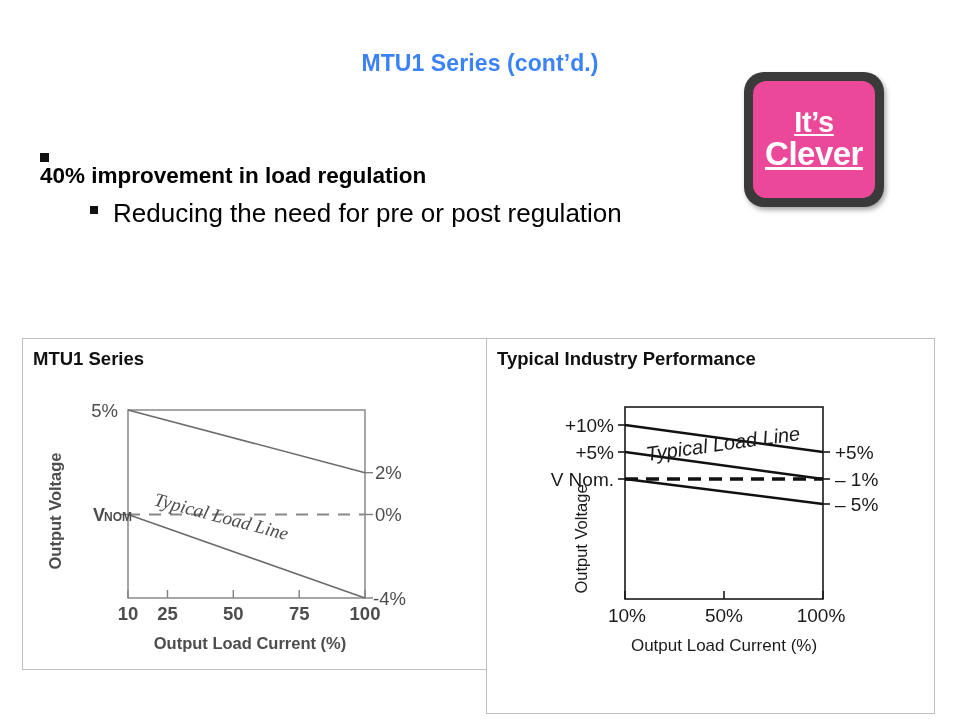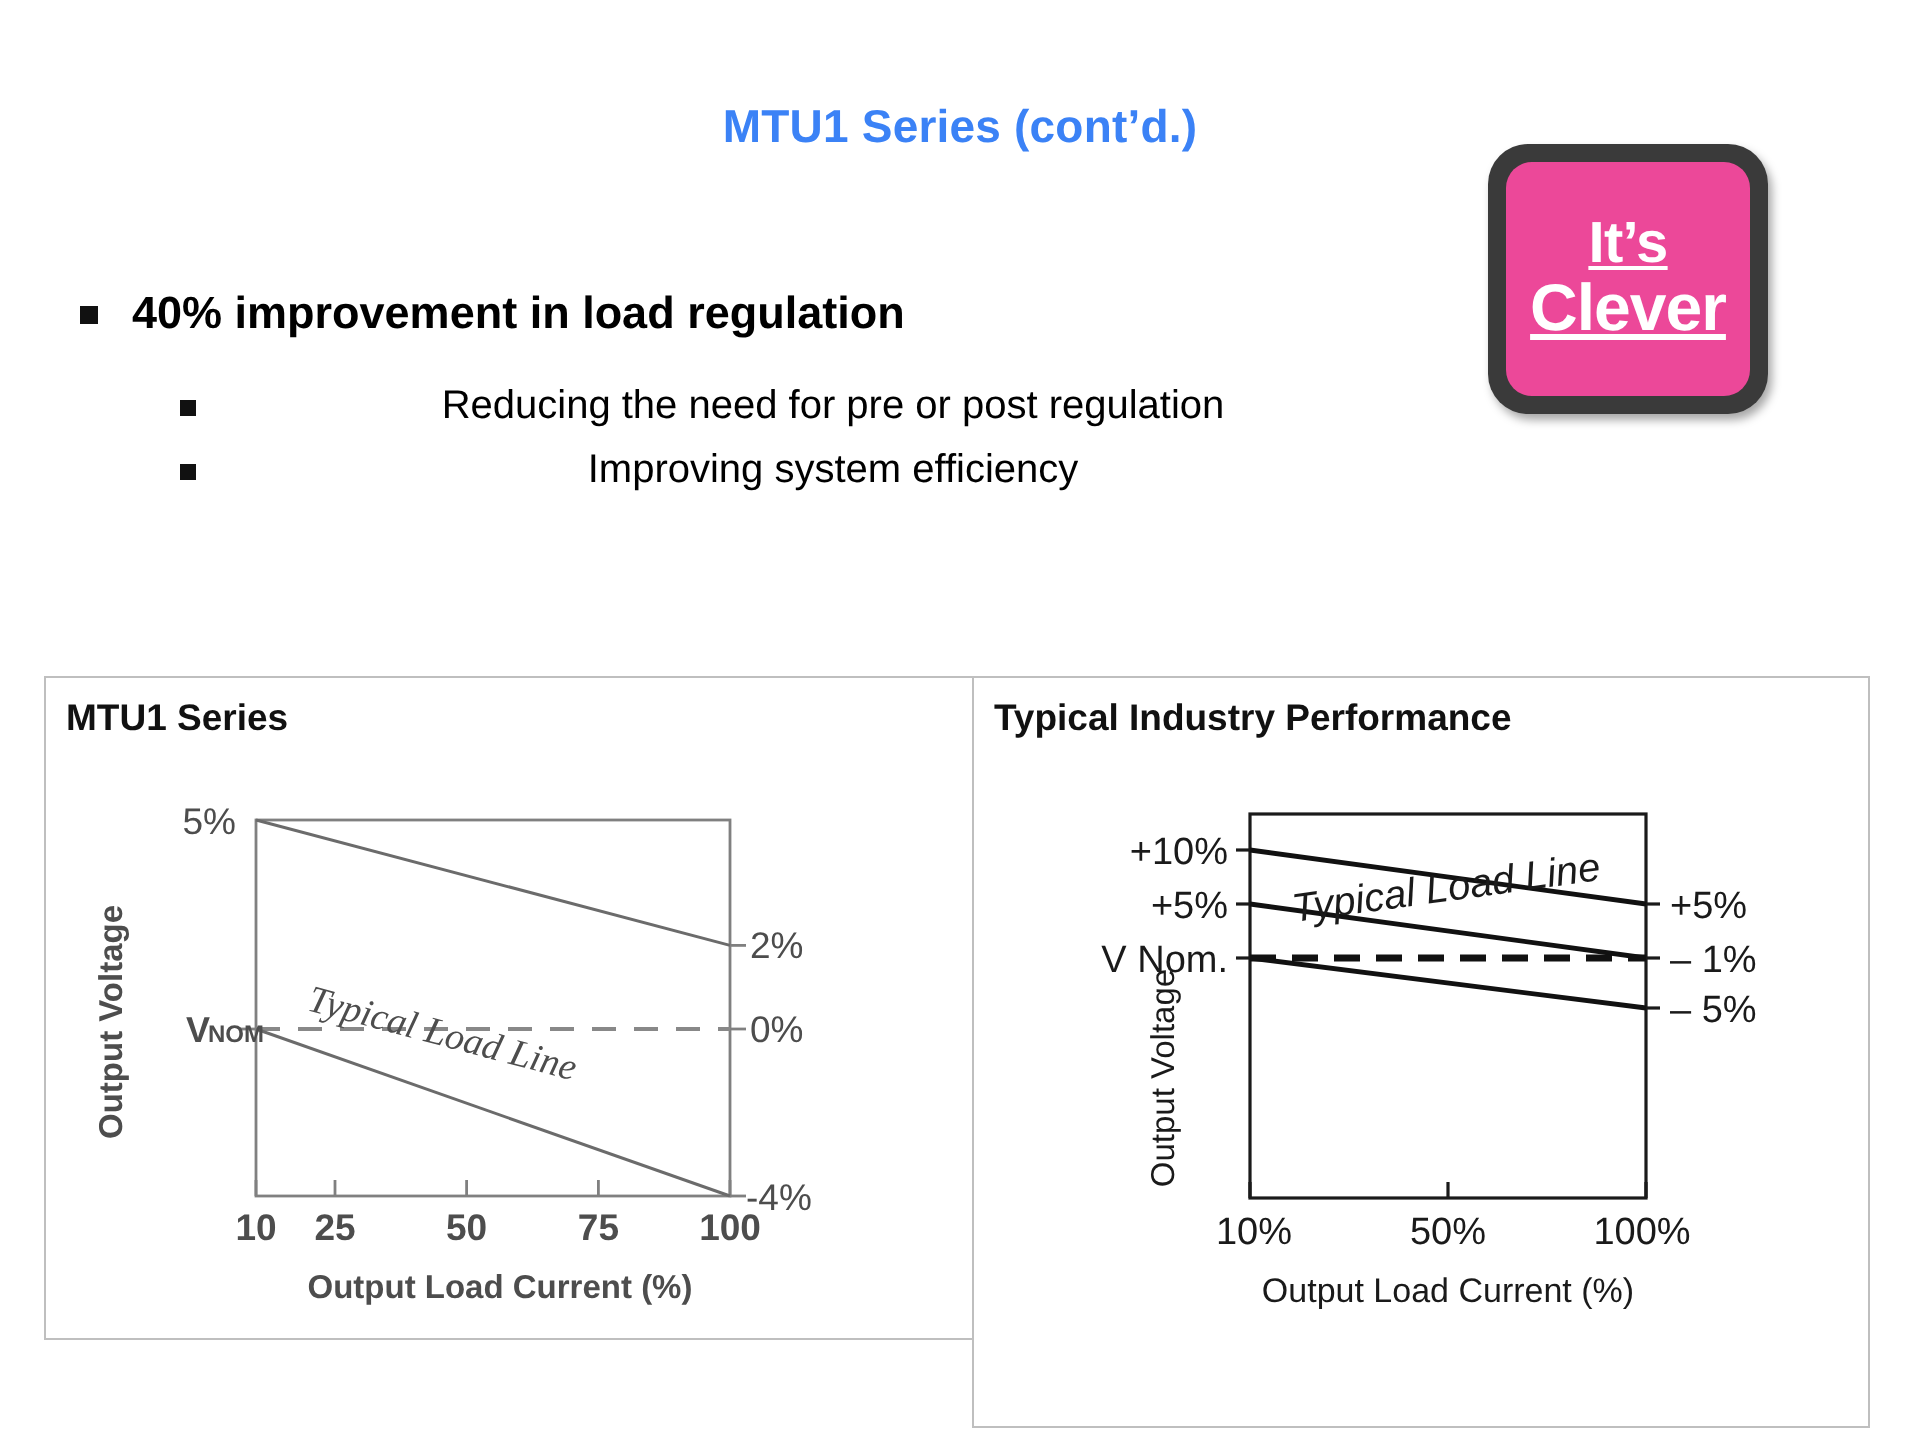--- a/index.html
+++ b/index.html
@@ -30,35 +30,35 @@
     left:40px;top:143px;width:680px;
   }
   .blt{display:flex;align-items:flex-start;}
   .blt .mark{
     flex:0 0 auto;
     color:#111;
     line-height:1;
   }
   .blt .txt{flex:1 1 auto;}
 
-  .lvl1{margin-bottom:18px;}
+  .lvl1{margin-bottom:5px;flex-direction:column;}
   .lvl1 .mark{
     width:9px;height:9px;background:#111;
     margin-right:17px;margin-top:10px;
   }
   .lvl1 .txt{
     font-size:22.5px;font-weight:bold;line-height:1.25;
   }
   .lvl2{margin-bottom:3px;margin-left:50px;}
   .lvl2 .mark{
     width:8px;height:8px;background:#111;
     margin-right:15px;margin-top:11px;
   }
   .lvl2 .txt{
-    font-size:20px;font-weight:normal;line-height:1.45;text-align:center;
+    font-size:26px;font-weight:normal;line-height:1.45;
   }
 
   
   .badge{
     position:absolute;
     left:744px;top:72px;
     width:140px;height:135px;
     border-radius:20px;
     background:#3a3a3a;
     box-shadow:2px 3px 5px rgba(0,0,0,.35);
@@ -120,24 +120,20 @@
       <span class="mark"></span>
       <span class="txt">40% improvement in load regulation</span>
     </div>
 
     <div class="blt lvl2">
       <span class="mark"></span>
       <span class="txt">Reducing the need for pre or post regulation</span>
     </div>
 
 
-    <div class="blt lvl2">
-      <span class="mark"></span>
-      <span class="txt">Improving system efficiency</span>
-    </div>
 
   </div>
 
   <div class="card" id="card-left">
     <div class="card-title">MTU1 Series</div>
 
     <div class="figure">
       <svg width="446" height="332" viewBox="0 0 446 332" xmlns="http://www.w3.org/2000/svg">
 
         <rect x="105" y="71" width="237" height="188" fill="none" stroke="#808080" stroke-width="1.4"></rect>

